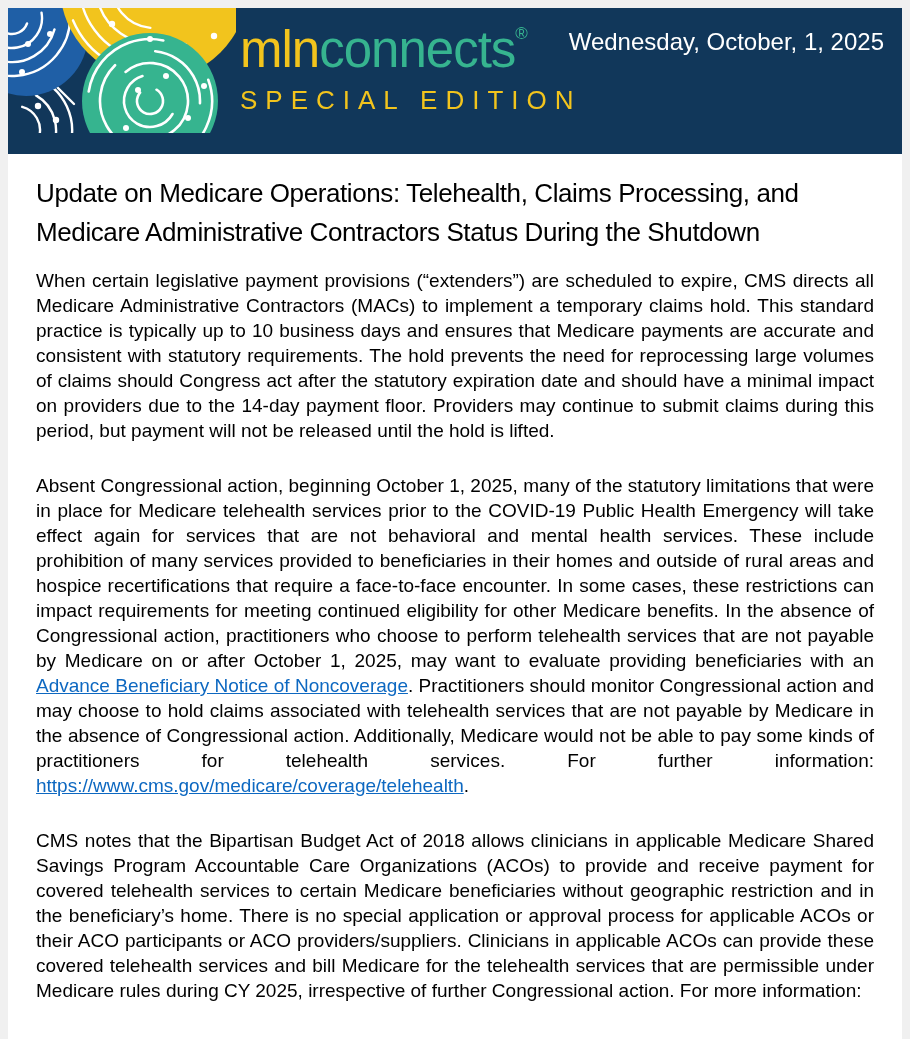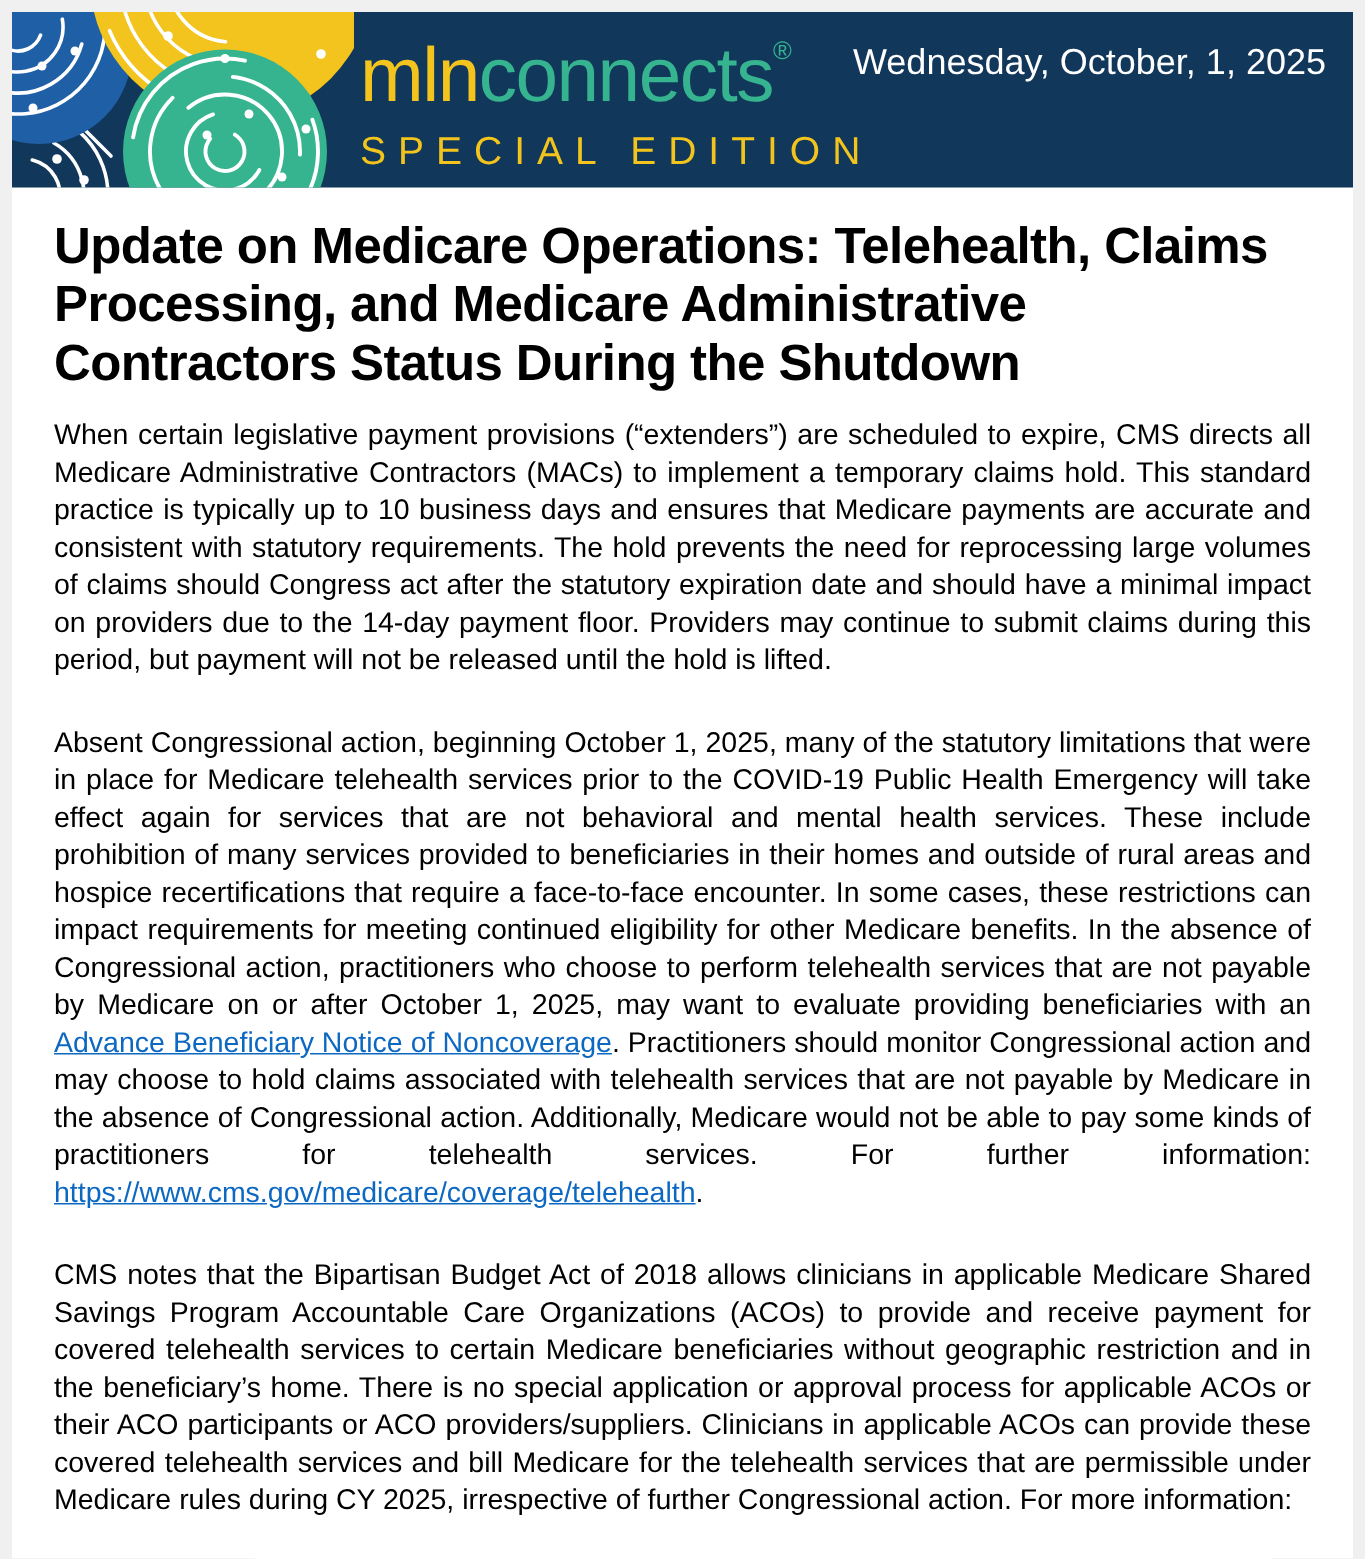--- a/index.html
+++ b/index.html
@@ -19,21 +19,21 @@
     font-family:"Liberation Sans", sans-serif;
     color:var(--body-text);
   }
   .page{width:910px;height:1039px;background:var(--page-background);}
   .email{
     width:894px;margin:8px auto 0;background:#ffffff;
     min-height:1031px;
   }
   
   .masthead{
-    position:relative;height:117px;background:var(--header-background);
+    position:relative;height:146px;background:var(--header-background);
     overflow:hidden;
     text-decoration:underline;
   }
   .logo-art{position:absolute;left:0;top:0;width:228px;height:125px;}
   .brand{position:absolute;left:232px;top:16px;}
   .brand-line{
     font-size:51px;line-height:1;letter-spacing:-1px;font-weight:400;
     color:var(--brand-teal);
   }
   .brand-mln{color:var(--brand-yellow);}
@@ -42,21 +42,21 @@
     margin-top:10px;font-size:26px;letter-spacing:8px;
     color:var(--brand-yellow);font-weight:400;
   }
   .issue-date{
     position:absolute;top:20px;right:18px;
     font-size:24px;color:var(--date-text);font-weight:400;
   }
   
   .article{padding:17px 28px 0;}
   .article-title{
-    font-size:34px;line-height:39px;font-weight:bold;
+    font-size:26px;line-height:39px;font-weight:normal;
     letter-spacing:-0.4px;color:var(--body-text);
     margin:3px 0 15px;
   }
   .article-body p{
     font-size:19px;line-height:25px;text-align:justify;
     margin:16px 0 30px;color:var(--body-text);
   }
   .article-body a{
     color:var(--link);text-decoration:underline;cursor:pointer;
   }

